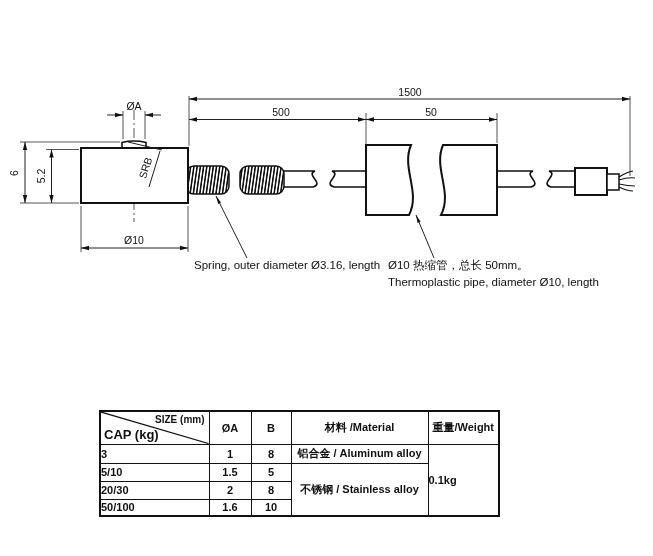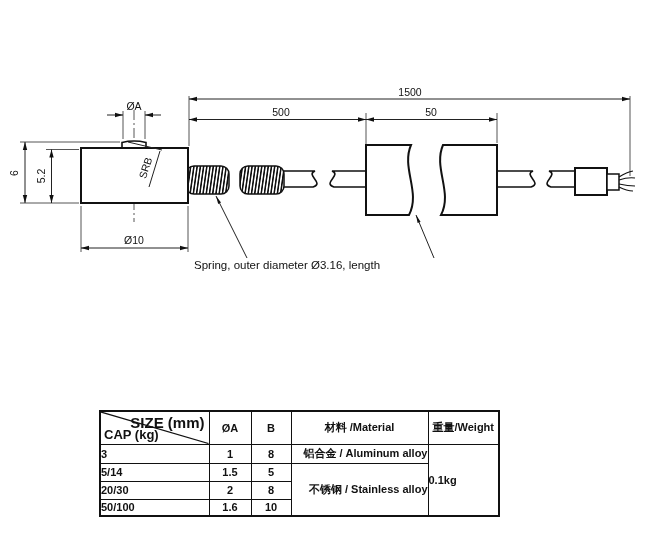--- a/index.html
+++ b/index.html
@@ -33,26 +33,26 @@
     border:1.5px solid #111;
     padding:0;
     font-size:11px;
     font-weight:bold;
     color:#111;
     vertical-align:middle;
     background:#fff;
   }
   td.cap-col{text-align:left;padding-left:3px;}
   td.num-col{text-align:center;}
-  td.mat-col{text-align:right;}
+  td.mat-col{text-align:center;}
   td.wt-col{text-align:left;border-radius:7px;}
   th.hdr{text-align:center;font-size:11.5px;}
   th.diag{position:relative;overflow:hidden;}
   th.diag svg{position:absolute;left:0;top:0;width:100%;height:100%;}
-  .diag-top{position:absolute;top:2px;right:4px;font-size:15px;font-weight:bold;}
+  .diag-top{position:absolute;top:2px;right:4px;font-size:10px;font-weight:bold;}
   .diag-bottom{position:absolute;bottom:2px;left:3px;font-size:13px;font-weight:bold;}
 </style>
 </head>
 <body>
 
 <svg class="drawing-svg" width="653" height="400" viewBox="0 0 653 400">
   <defs>
     <pattern id="coil" width="3.2" height="10" patternUnits="userSpaceOnUse" patternTransform="rotate(8)">
       <rect width="3.2" height="10" fill="#ffffff"></rect>
       <rect width="1.6" height="10" fill="#111111"></rect>
@@ -151,20 +151,22 @@
     <text transform="translate(45,176) rotate(-90)">5.2</text>
     <text transform="translate(149,169) rotate(-72)">SRB</text>
   </g>
 </svg>
 
 <div class="note" style="left:194px;top:257px;">
   <div>Spring, outer diameter Ø3.16, length</div>
 </div>
 
 <div class="note" style="left:388px;top:257px;">
+  <div>Ø10 热缩管，总长 50mm。</div>
+  <div>Thermoplastic pipe, diameter Ø10, length</div>
 </div>
 
 <table class="spec">
   <colgroup>
     <col style="width:109px">
       <col style="width:42px">
       <col style="width:40px">
     <col style="width:137px">
       <col style="width:71px">
   </colgroup>
@@ -183,21 +185,21 @@
     <th class="hdr">重量/Weight</th>
   </tr>
   <tr style="height:19px">
     <td class="cap-col">3</td>
     <td class="num-col">1</td>
     <td class="num-col">8</td>
     <td class="mat-col">铝合金 / Aluminum alloy</td>
     <td class="wt-col" rowspan="4">0.1kg</td>
   </tr>
   <tr style="height:18px">
-    <td class="cap-col">5/14</td>
+    <td class="cap-col">5/10</td>
     <td class="num-col">1.5</td>
     <td class="num-col">5</td>
     <td class="mat-col" rowspan="3">不锈钢 / Stainless alloy</td>
   </tr>
   <tr style="height:18px">
     <td class="cap-col">20/30</td>
     <td class="num-col">2</td>
     <td class="num-col">8</td>
   </tr>
   <tr style="height:17px">

